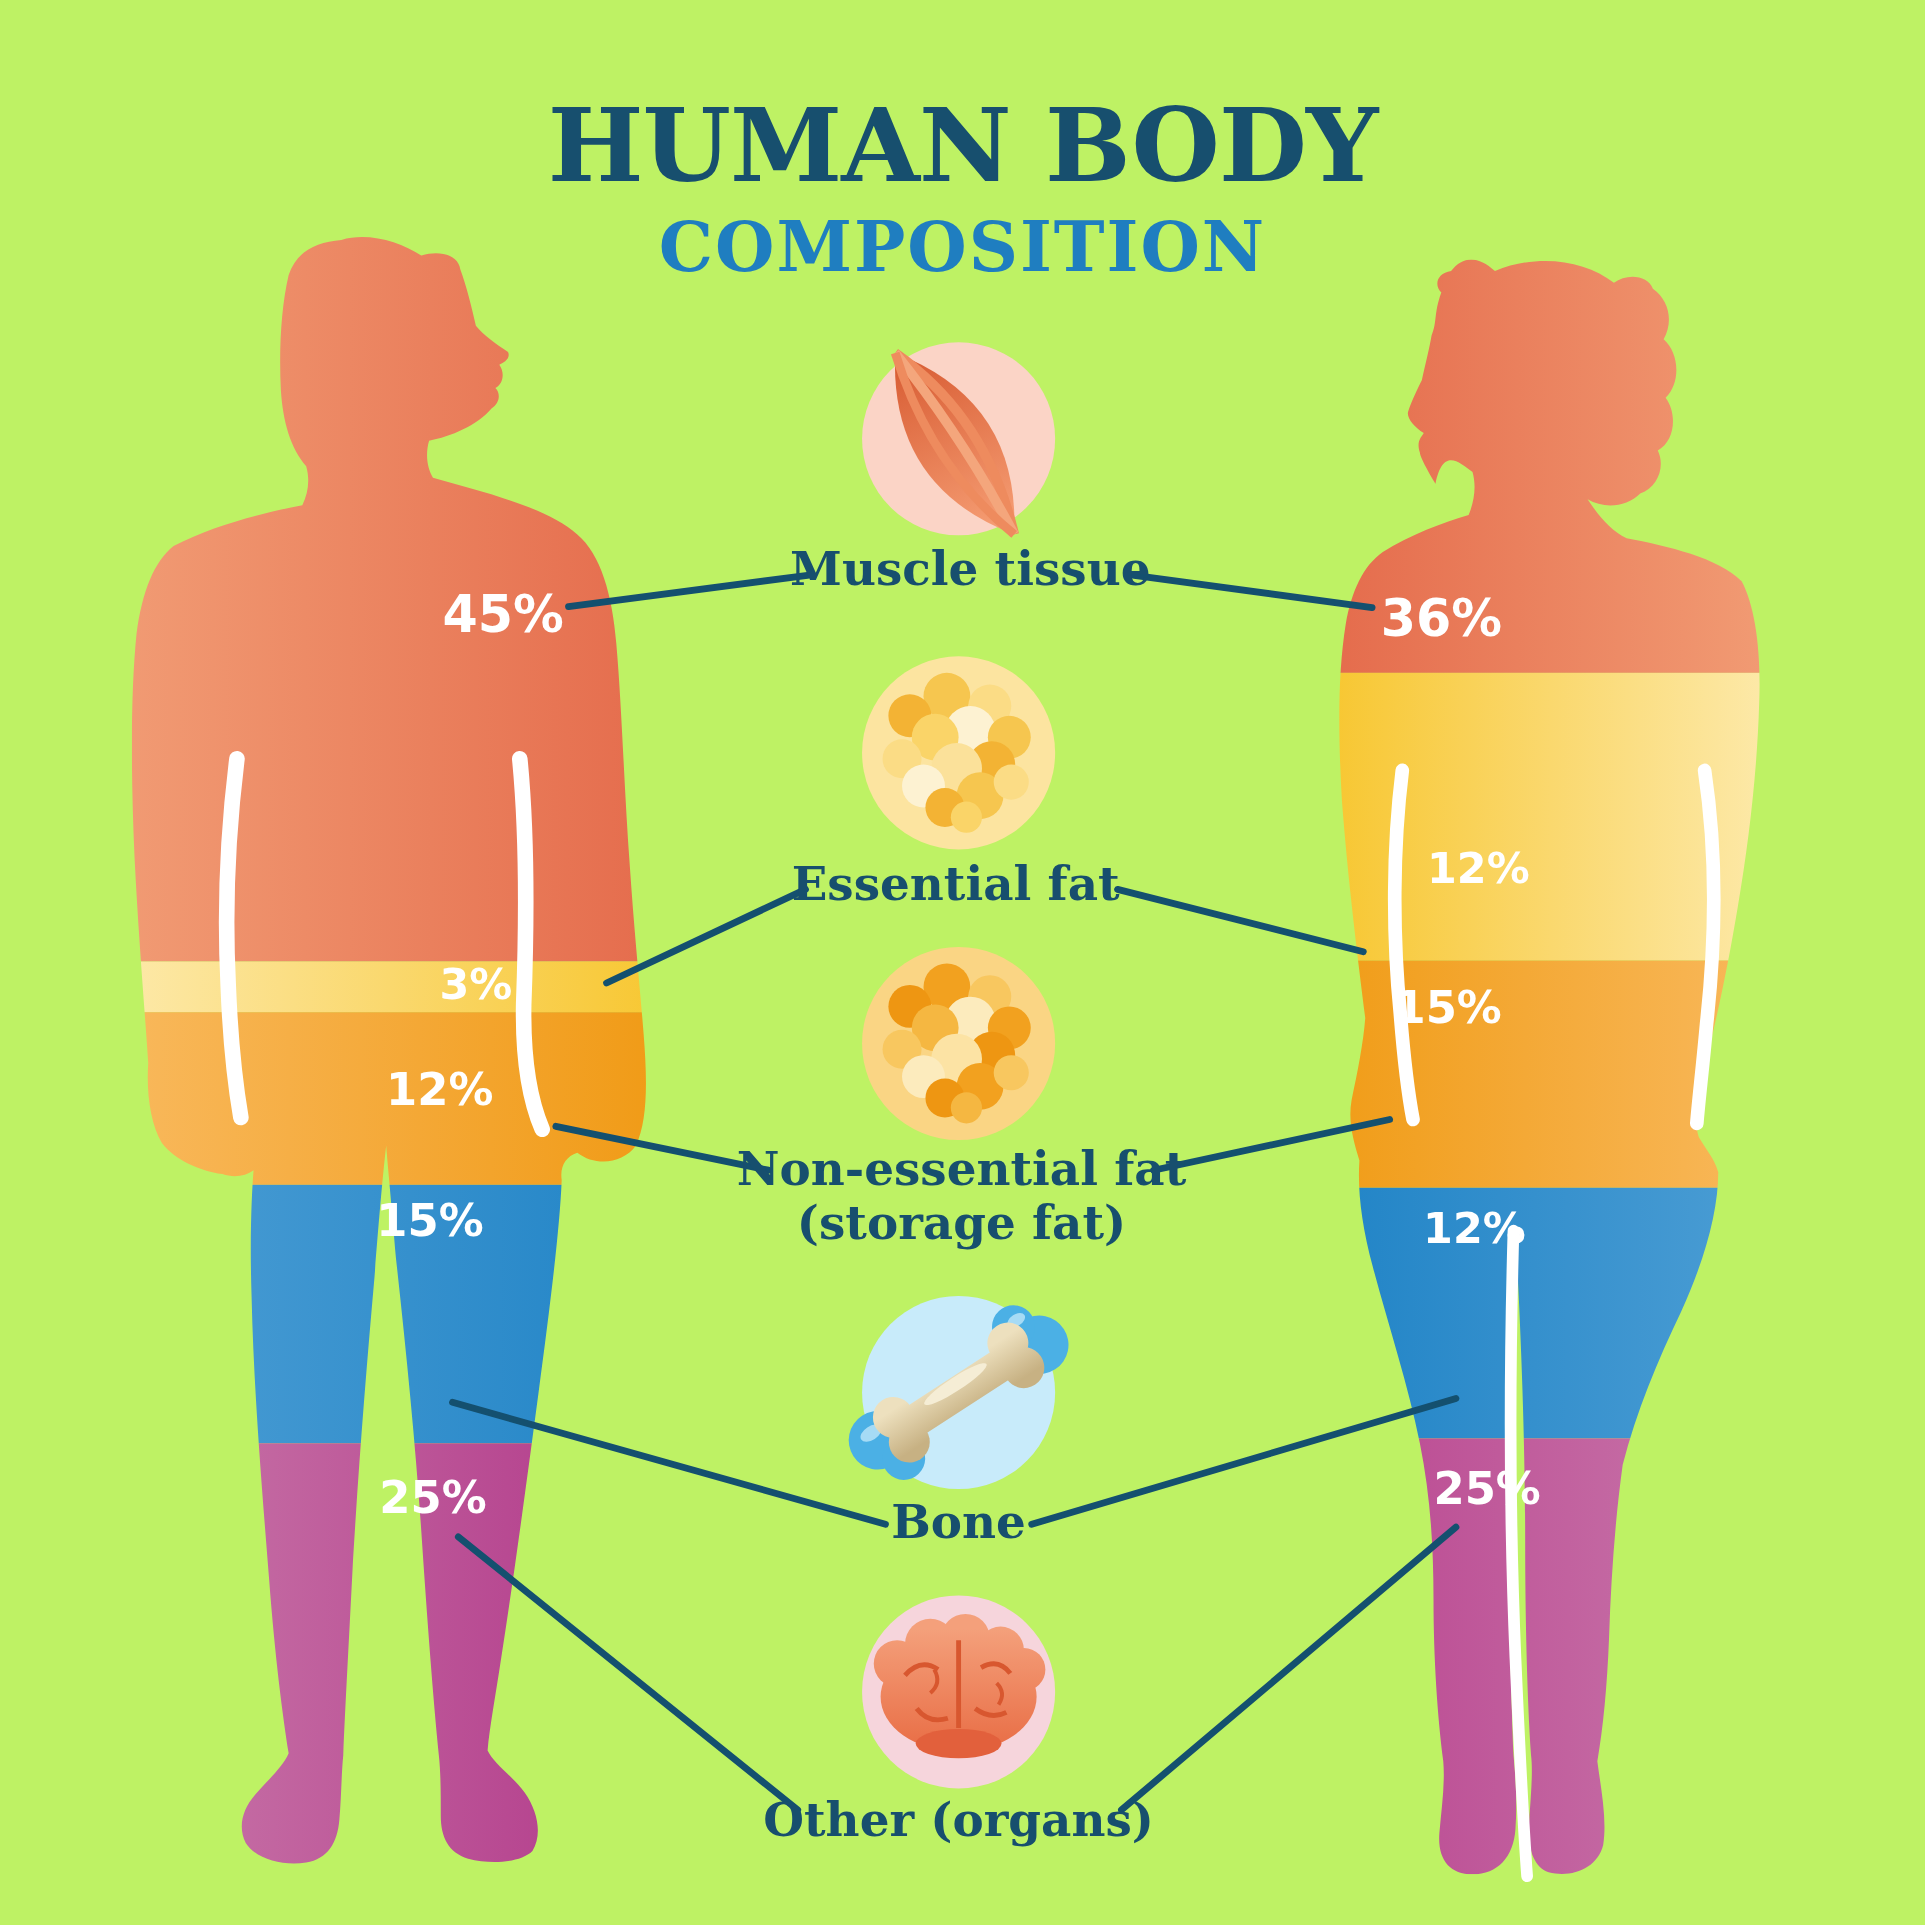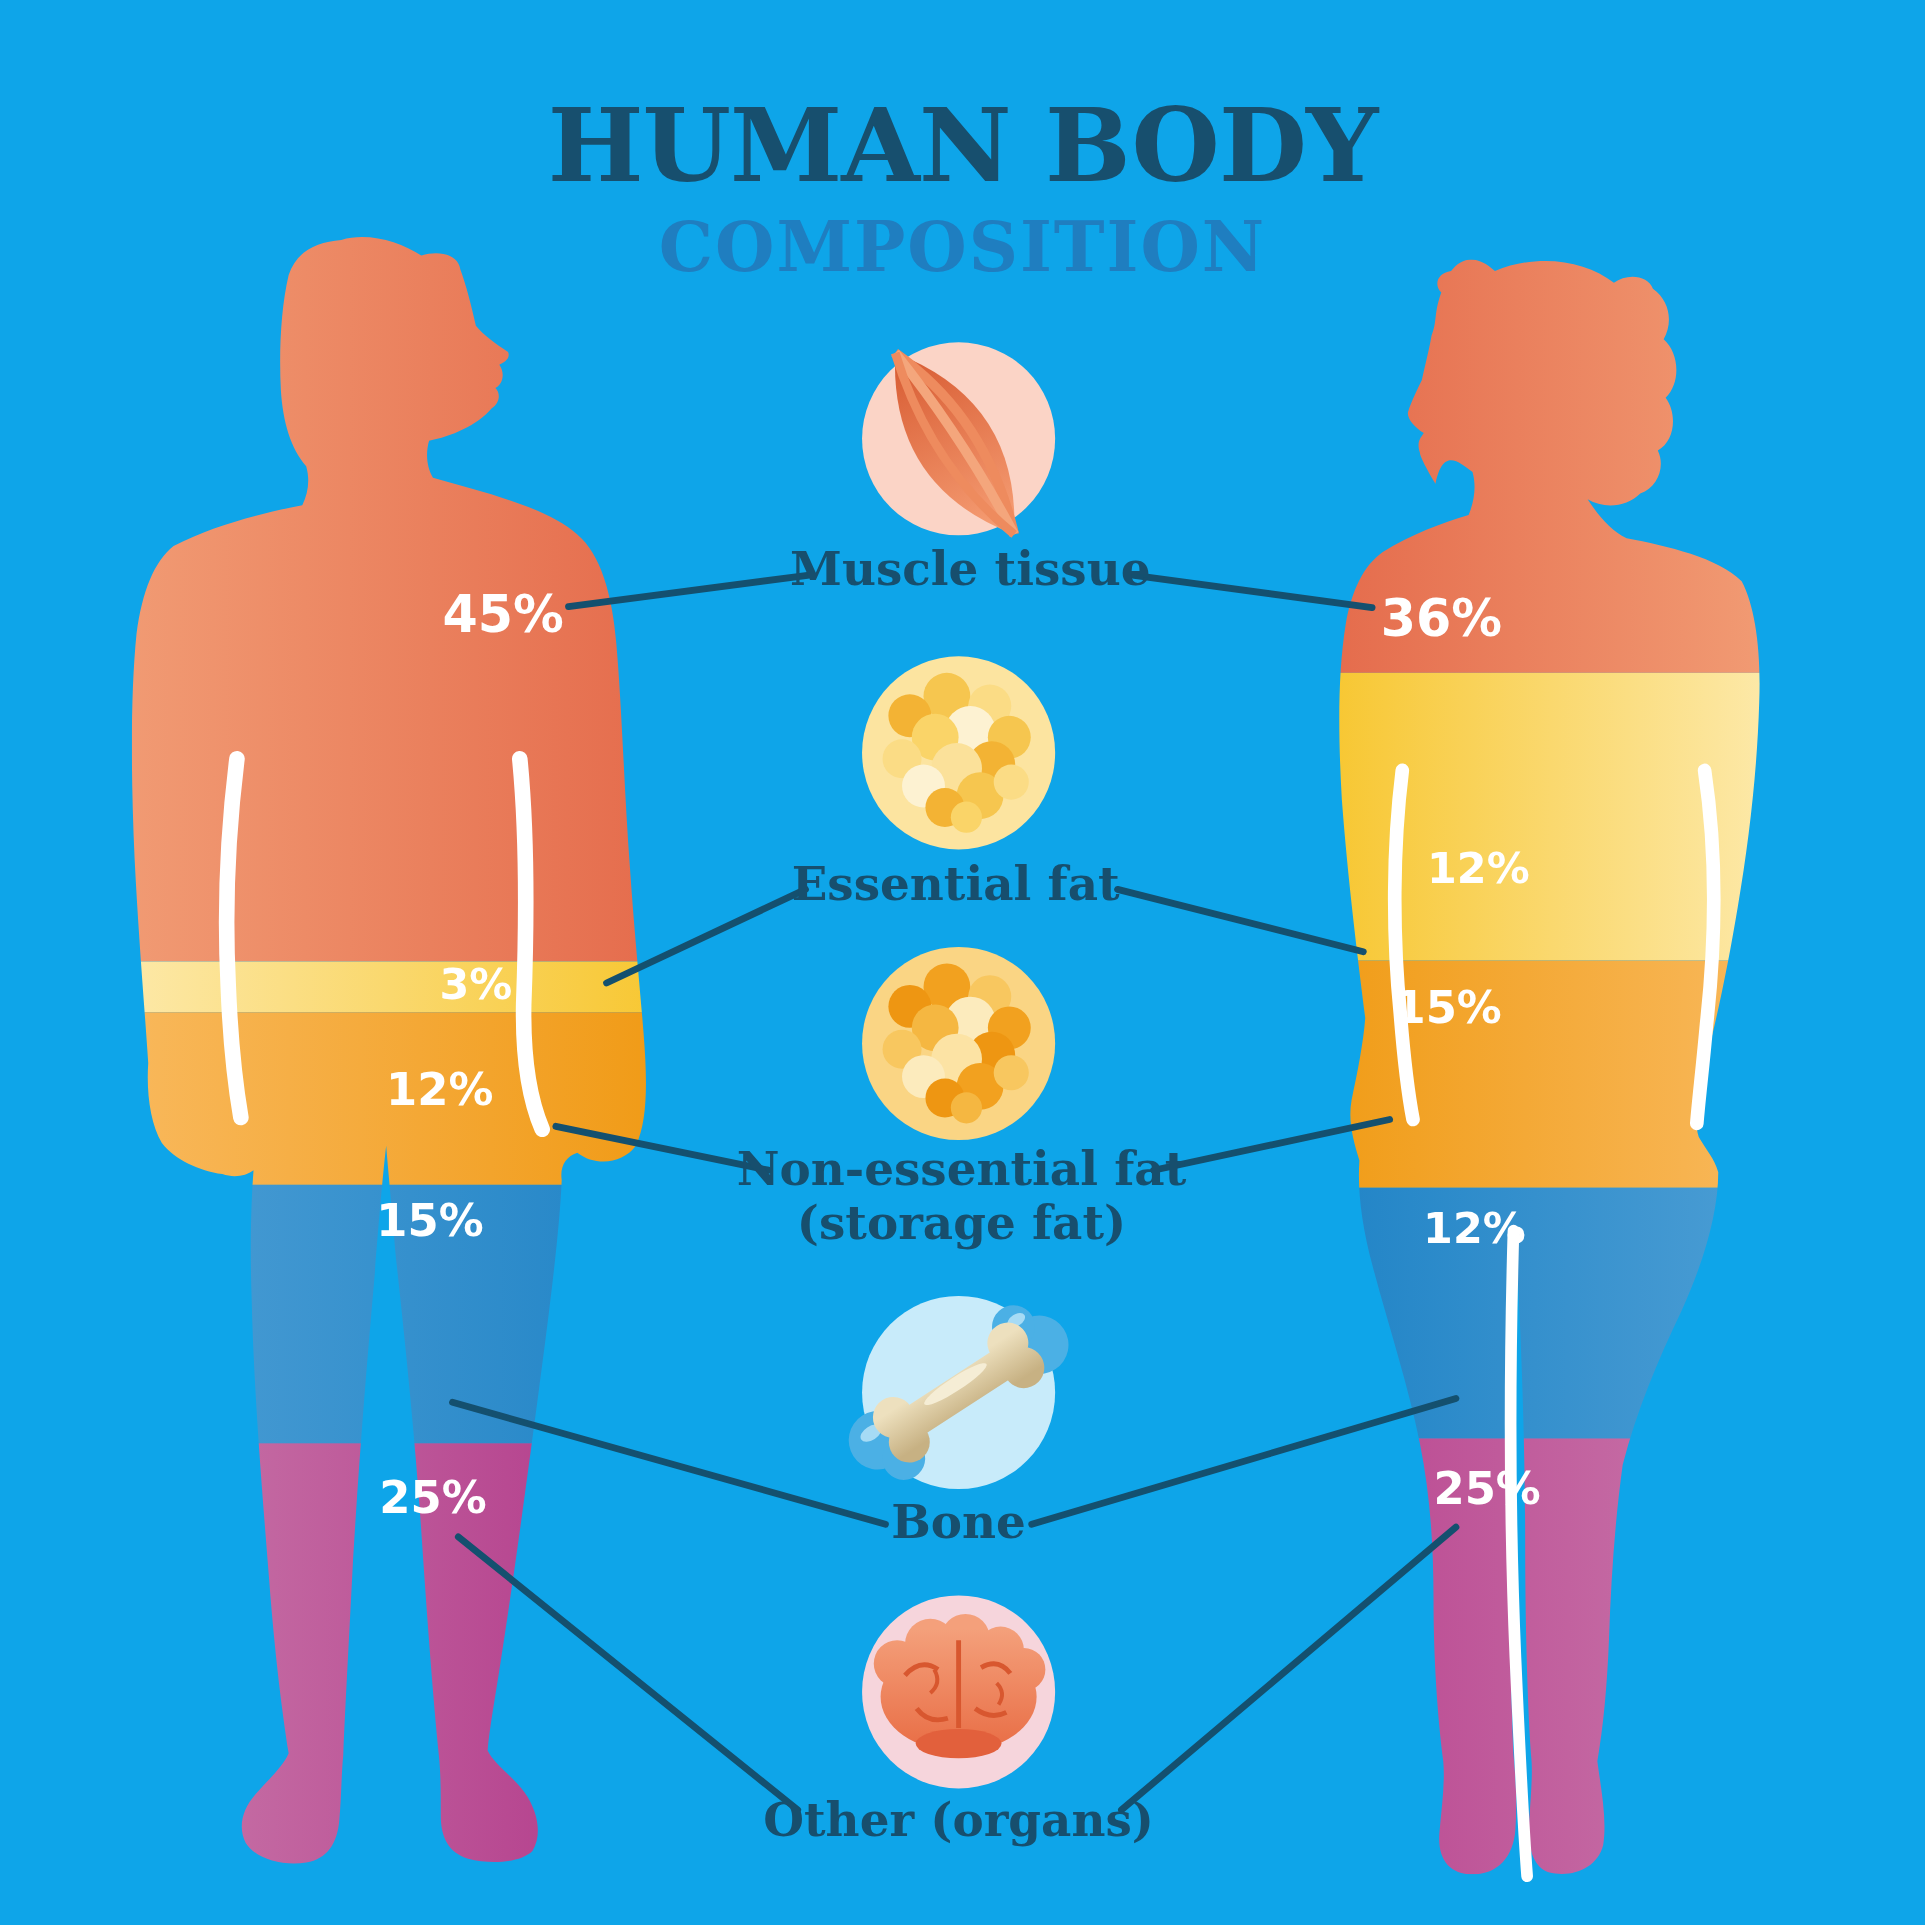--- a/index.html
+++ b/index.html
@@ -1,16 +1,16 @@
 <!DOCTYPE html>
 <html><head>
 <meta charset="utf-8">
 <style>
   html,body{margin:0;padding:0;background:#ffffff;}
-  .stage{position:relative;width:1925px;height:1925px;background:#0ea5e9;overflow:hidden;margin:0 auto;}
+  .stage{position:relative;width:1925px;height:1925px;background:#bef264;overflow:hidden;margin:0 auto;}
   svg{display:block;width:100%;height:100%;}
   .title1{font-family:"DejaVu Serif","Liberation Serif",serif;font-weight:700;font-size:104px;letter-spacing:-1px;}
   .title2{font-family:"DejaVu Serif","Liberation Serif",serif;font-weight:700;font-size:70px;letter-spacing:2px;}
   .cat-label{font-family:"DejaVu Serif","Liberation Serif",serif;font-weight:700;font-size:48px;}
   .pct{font-family:"DejaVu Sans","Liberation Sans",sans-serif;font-weight:700;fill:#ffffff;}
   .pct-big{font-size:52px;}
   .pct-md{font-size:46px;}
   .pct-sm{font-size:44px;}
   .connector{stroke:#14506F;stroke-width:7;stroke-linecap:round;fill:none;}
   .sliver{stroke:#ffffff;fill:none;stroke-linecap:round;}

